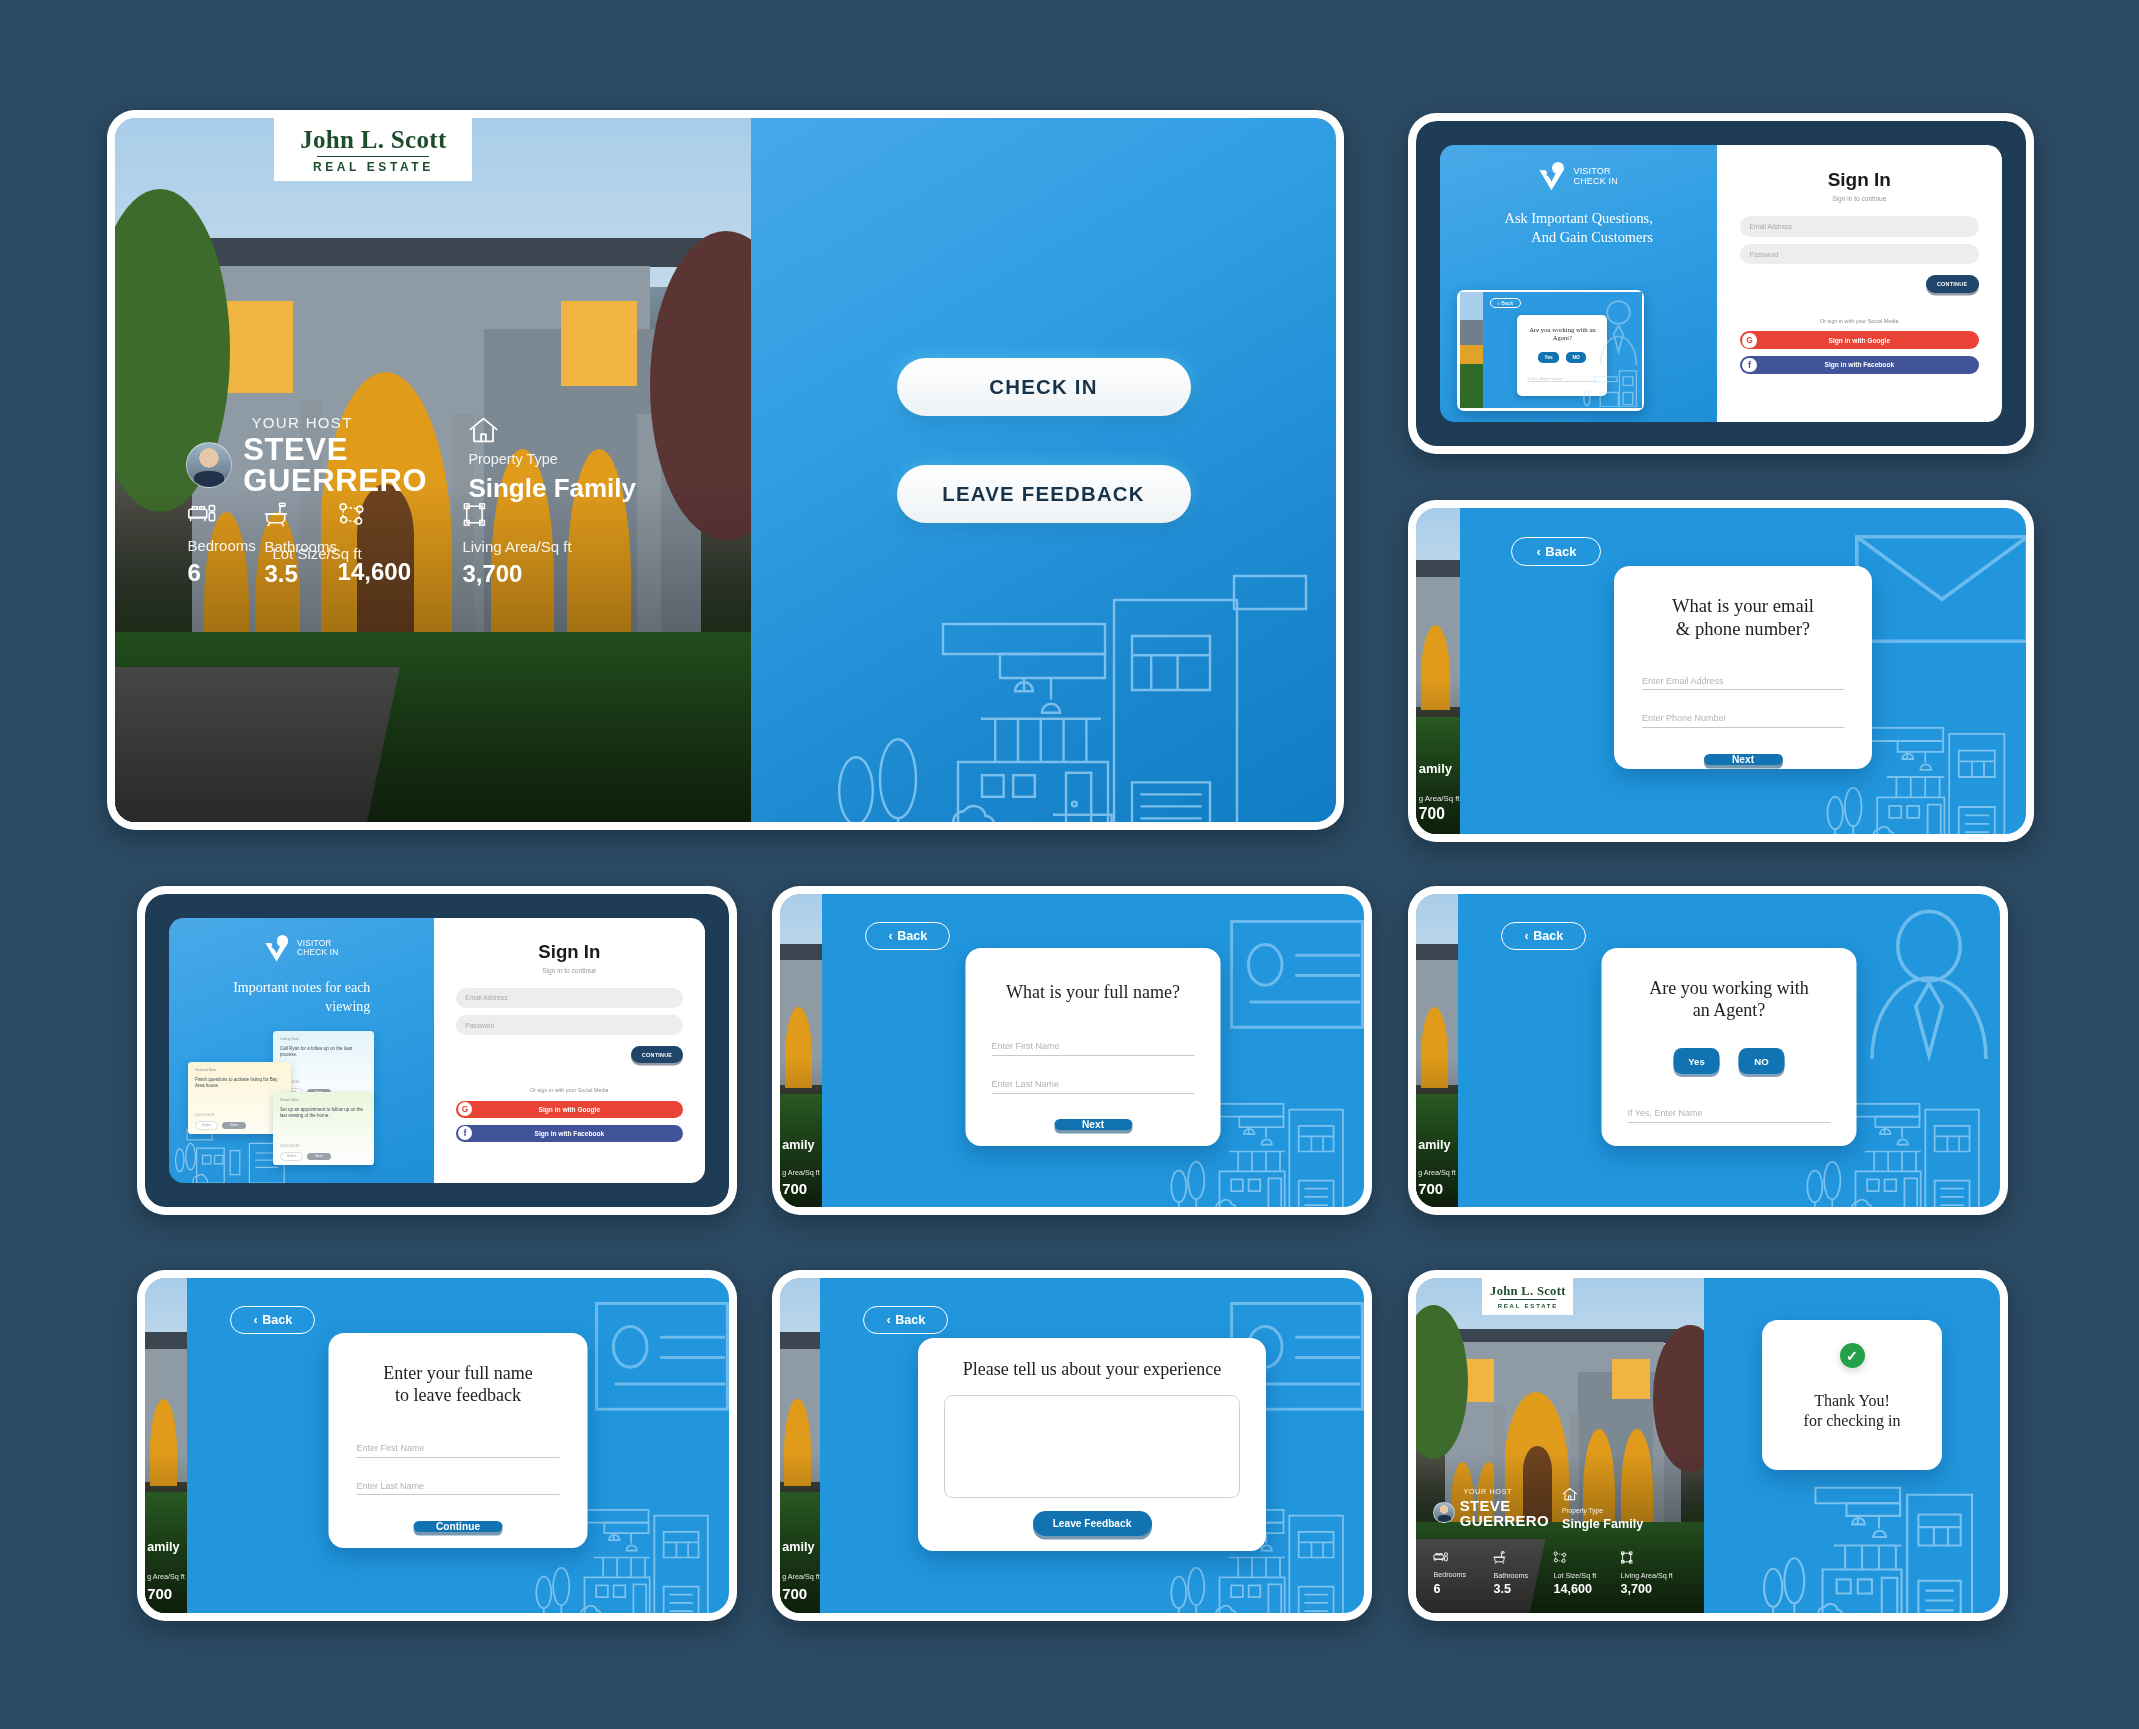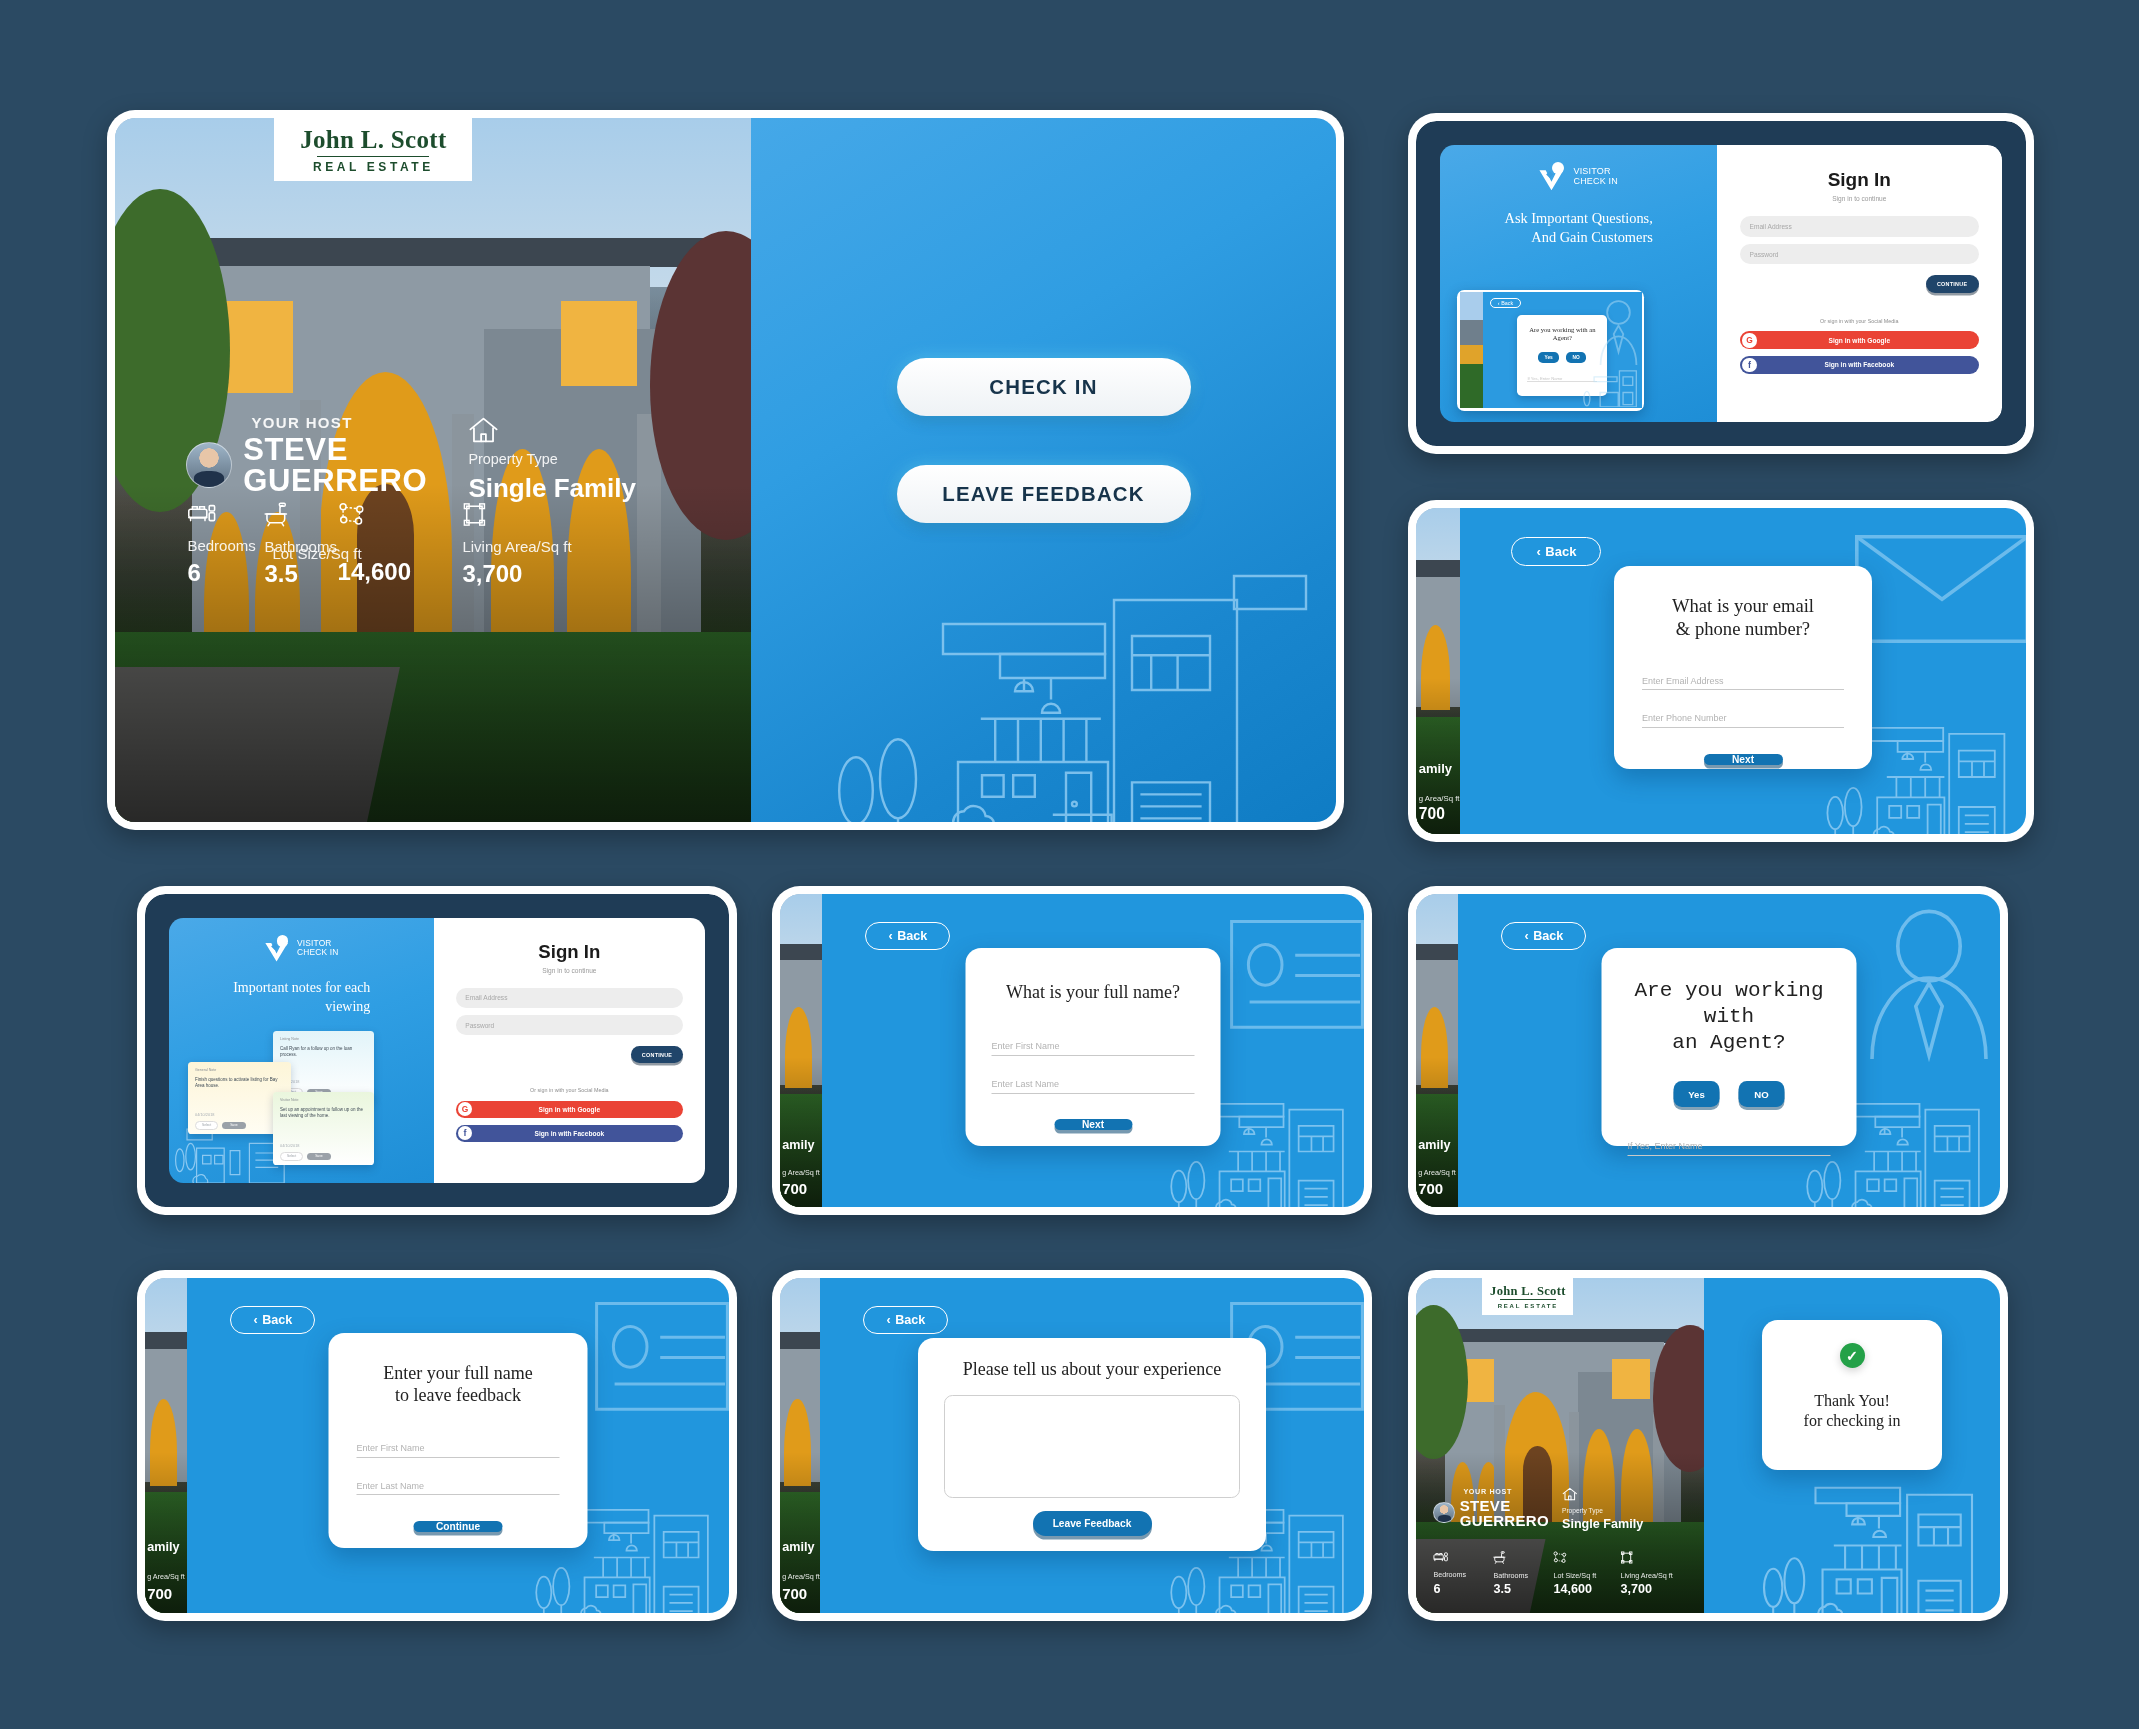--- a/index.html
+++ b/index.html
@@ -80,21 +80,21 @@
   
   .host-wrap { position:absolute; z-index:5; color:#fff; }
   .host-row { display:flex; align-items:flex-start; }
   .avatar { border-radius:50%; background:
       radial-gradient(circle at 50% 34%, #e8c6a8 0 26%, rgba(0,0,0,0) 27%),
       linear-gradient(#9fb6c9,#5d6f80);
       border:1.2px solid rgba(255,255,255,.5); flex:none;
       overflow:hidden; position:relative; }
   .avatar::after{content:"";position:absolute;left:16%;bottom:0;width:68%;height:36%;
       background:#20324a;border-radius:42% 42% 0 0;}
-  .your-host { letter-spacing:.09em; opacity:.92;font-weight:bold; }
+  .your-host { letter-spacing:.09em; opacity:.92; }
   .host-name { font-weight:700; line-height:1.02; letter-spacing:.02em; }
   .proptype-label { opacity:.9; }
   .proptype-val { font-weight:700; }
 
   .stats { position:absolute; z-index:5; color:#fff; display:flex; }
   .stat { position:relative; }
   .stat .lbl { opacity:.9; white-space:nowrap; }
   .stat .val { font-weight:700; }
 
   
@@ -688,21 +688,21 @@
         <path d="M228 150 h60 v50 h-60 z"></path>
           <path d="M238 164 h40 M238 178 h40 M238 192 h40"></path>
         <ellipse cx="22" cy="160" rx="13" ry="27"></ellipse>
           <path d="M22 187 v13"></path>
         <ellipse cx="52" cy="150" rx="14" ry="32"></ellipse>
           <path d="M52 182 v18"></path>
         <path d="M86 196 a9 9 0 0 1 9 -9 a10 10 0 0 1 18 4 a7 7 0 0 1 0 14 h-20 a7 7 0 0 1 -7 -9 z"></path>
       </svg>
 
       <div class="modal" style="left:50%; transform:translateX(-50%); top:54px; width:255px; height:198px; padding:30px 26px 18px;">
-        <div class="q" style="font-size:21px;font-family:Liberation Mono, monospace;">
+        <div class="q" style="font-size:18px;">
           <div>Are you working with</div>
           <div>an Agent?</div>
         </div>
         <div style="display:flex; gap:19px; margin-top:26px;">
           <button style="width:46px;height:26px;border:0;border-radius:8.4px;background:#1273b2;color:#fff;
                          font-weight:700;font-size:9.6px;cursor:pointer;box-shadow:0 3px 0 rgba(8,70,112,.5);
                          font-family:'Liberation Sans',sans-serif;">Yes</button>
           <button style="width:46px;height:26px;border:0;border-radius:8.4px;background:#1273b2;color:#fff;
                          font-weight:700;font-size:9.6px;cursor:pointer;box-shadow:0 3px 0 rgba(8,70,112,.5);
                          font-family:'Liberation Sans',sans-serif;">NO</button>

